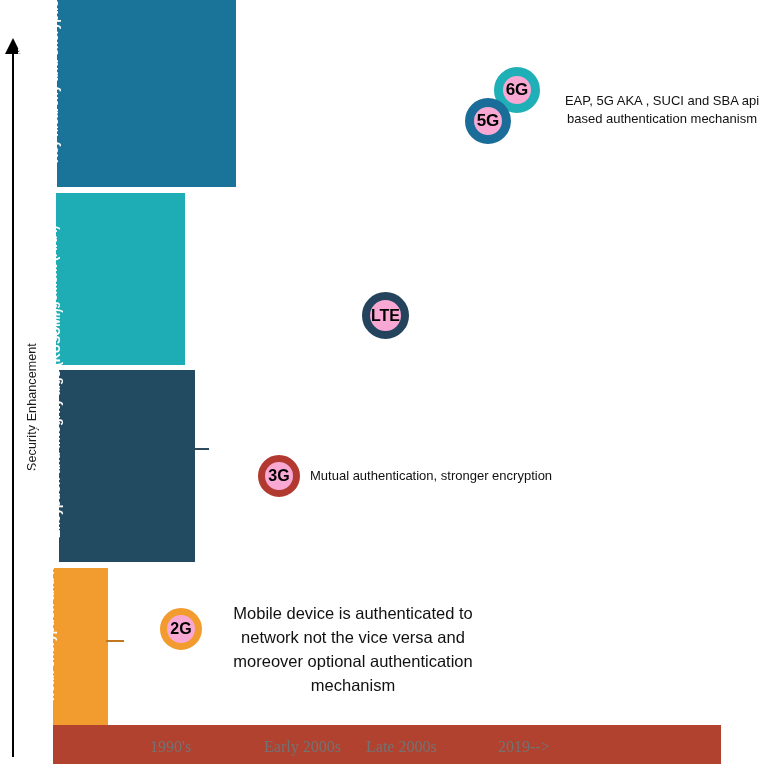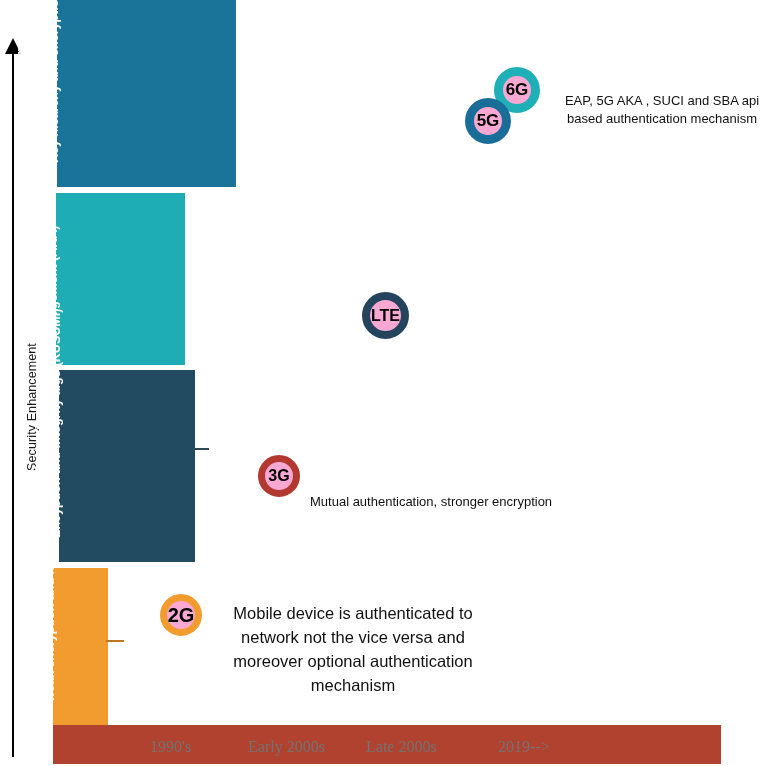--- a/index.html
+++ b/index.html
@@ -235,28 +235,28 @@
   </div>
   <div class="desc desc-center" style="left:548px; top:92px; width:228px;">EAP, 5G AKA , SUCI and SBA api based authentication mechanism</div>
 
   <div class="gcircle clte" style="left:362px; top:292px; width:47px; height:47px; font-size:16px;">
     <span>LTE</span>
   </div>
 
   <div class="gcircle c3g" style="left:258px; top:455px; width:42px; height:42px; font-size:16px;">
     <span>3G</span>
   </div>
-  <div class="desc desc-left" style="left:310px; top:493px; width:300px;">
+  <div class="desc desc-left" style="left:310px; top:467px; width:300px;">
     <div>Mutual authentication, stronger encryption</div>
   </div>
 
-  <div class="gcircle c2g" style="left:160px; top:594px; width:42px; height:42px; font-size:20px;">
+  <div class="gcircle c2g" style="left:160px; top:608px; width:42px; height:42px; font-size:16px;">
     <span>2G</span>
   </div>
   <div class="desc desc-center desc-2g" style="left:228px; top:602px; width:250px;">Mobile device is authenticated to network not the vice versa and moreover optional authentication mechanism</div>
 
   <div class="timeline"></div>
   <div class="timeline-label" style="left:150px;">1990's</div>
-  <div class="timeline-label" style="left:248px;">Early 2000s</div>
+  <div class="timeline-label" style="left:264px;">Early 2000s</div>
   <div class="timeline-label" style="left:366px;">Late 2000s</div>
   <div class="timeline-label" style="left:498px;">2019--&gt;</div>
 
 </div>
 
 </body></html>

